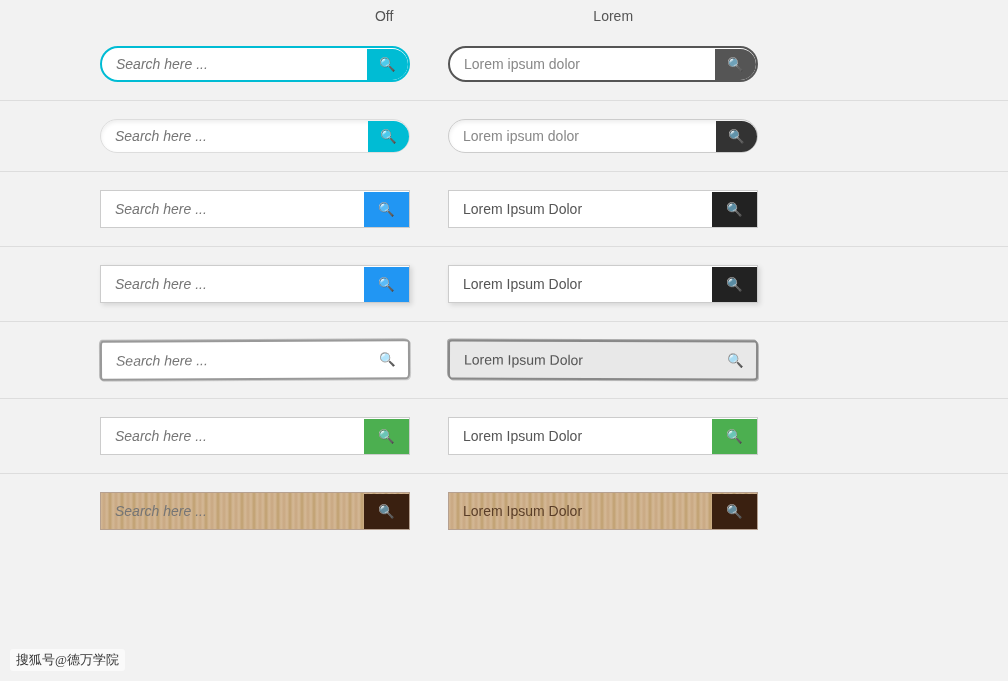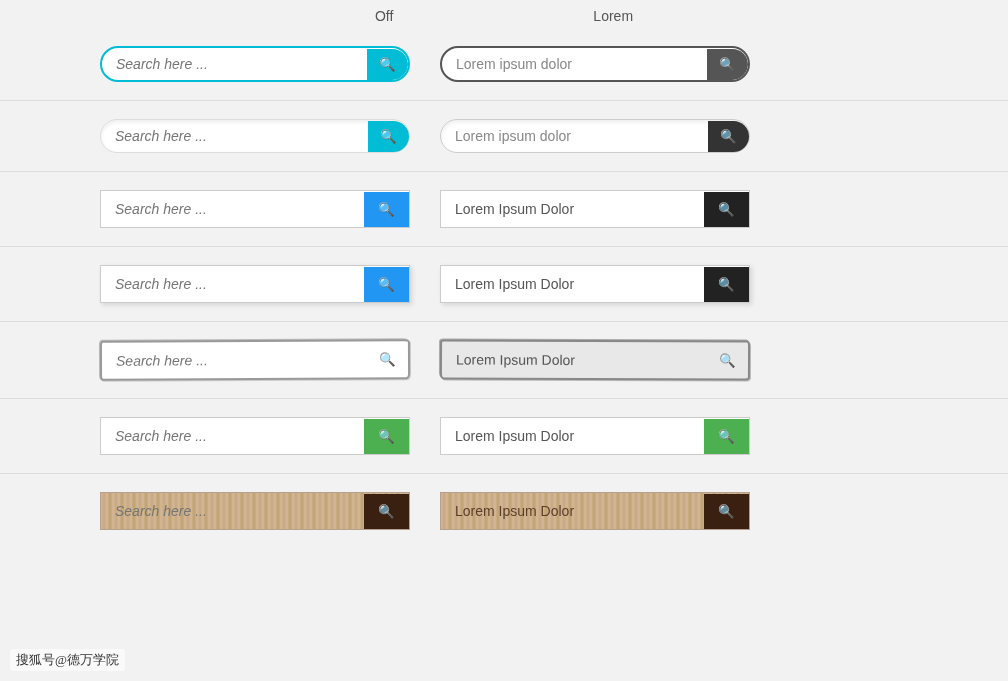--- a/index.html
+++ b/index.html
@@ -18,21 +18,21 @@
       padding: 8px 0 4px 0;
       font-size: 14px;
       color: #555;
     }
 
     .section {
       padding: 18px 100px;
       border-bottom: 1px solid #ddd;
       display: flex;
       align-items: center;
-      gap: 30px;
+      gap: 38px;
     }
 
     
     .row1-left {
       display: flex;
       align-items: center;
       border: 2px solid #00bcd4;
       border-radius: 25px;
       overflow: hidden;
       background: #fff;

